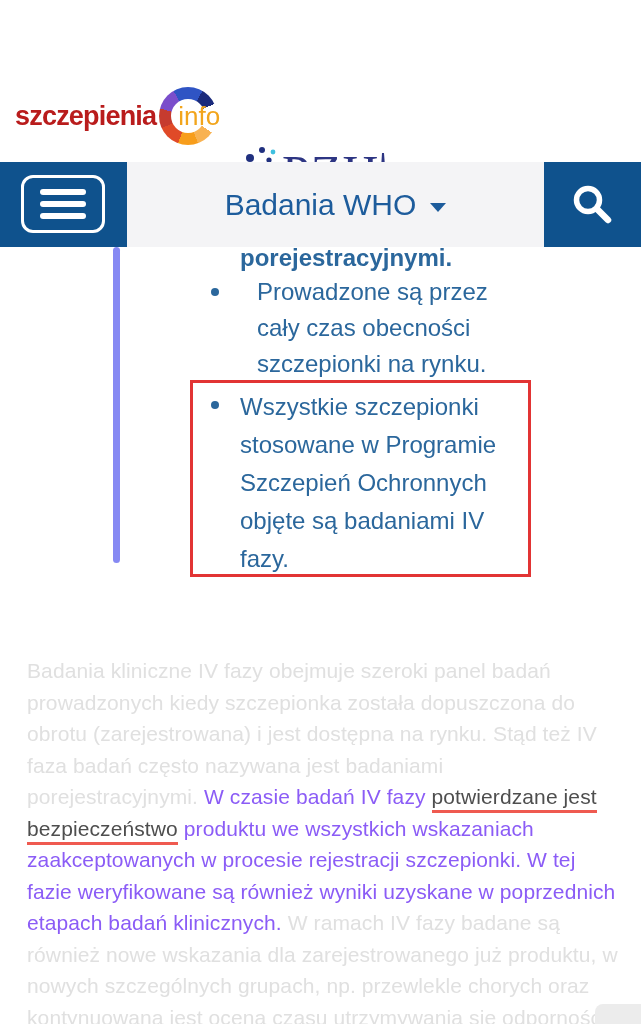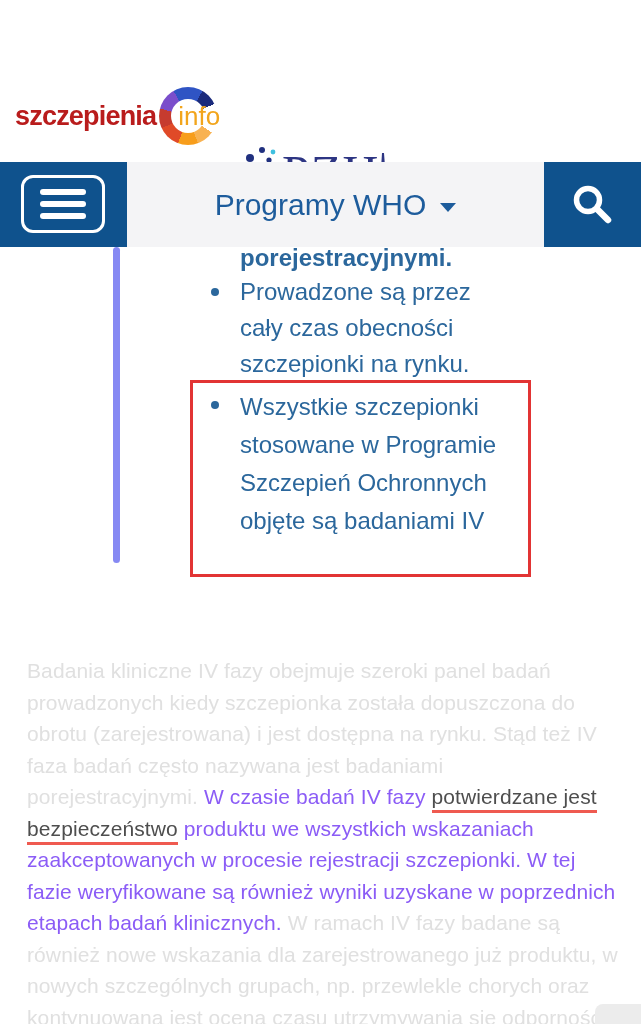--- a/index.html
+++ b/index.html
@@ -44,21 +44,21 @@
   .hamburger .bar{width:46px;height:5.5px;background:#fff;border-radius:3px;}
   .nav-mid{position:absolute;left:127px;top:0;width:417px;height:85px;background:#f4f4f6;display:flex;align-items:center;justify-content:center;gap:14px;cursor:pointer;}
   .nav-title{font-size:30px;font-weight:500;color:#1d5c9c;}
   .caret{width:0;height:0;border-left:8px solid transparent;border-right:8px solid transparent;border-top:9px solid #1d5c9c;margin-top:6px;}
   .nav-right{position:absolute;left:544px;top:0;width:97px;height:85px;background:#0f528d;display:flex;align-items:center;justify-content:center;border:none;cursor:pointer;padding:0;}
 
   
   .vline{position:absolute;left:113px;top:247px;width:7px;height:316px;background:#8689f3;border-radius:4px;}
   .blue-li{font-size:24px;font-weight:500;color:#2b679c;}
   .li-cont{position:absolute;left:240px;top:240px;line-height:36px;font-weight:bold;}
-  .li2{position:absolute;left:240px;top:274px;line-height:36px;}
+  .li2{position:absolute;left:257px;top:274px;line-height:36px;}
   .dot2{position:absolute;left:211px;top:288px;width:8px;height:8px;border-radius:50%;background:#2b679c;}
   .redbox{position:absolute;left:190px;top:380px;width:341px;height:197px;border:3px solid #e23434;box-sizing:border-box;padding-left:25px;}
   .li3{position:absolute;left:47px;top:5px;line-height:38px;}
   .dot3{position:absolute;left:18px;top:18px;width:8px;height:8px;border-radius:50%;background:#2b679c;}
 
   .para{position:absolute;left:27px;top:634px;width:592px;font-size:21px;line-height:31.5px;letter-spacing:0.1px;}
   .seg-g{color:#e0e0e0;}
   .seg-d{color:#8b5cf6;}
   .seg-u{color:#4e4e4e;border-bottom:3px solid #ef5a50;padding-bottom:2px;}
 
@@ -120,21 +120,21 @@
 
   <div class="nav">
     <div class="nav-left">
       <button class="hamburger">
         <span class="bar"></span>
         <span class="bar"></span>
         <span class="bar"></span>
       </button>
     </div>
     <div class="nav-mid">
-      <span class="nav-title">Programy WHO</span>
+      <span class="nav-title">Badania WHO</span>
       <span class="caret"></span>
     </div>
     <button class="nav-right">
       <svg width="44" height="44" viewBox="0 0 44 44">
         <circle cx="17" cy="17" r="11.5" fill="none" stroke="#fff" stroke-width="5.5"></circle>
         <line x1="26.5" y1="26.5" x2="37" y2="37" stroke="#fff" stroke-width="6.5" stroke-linecap="round"></line>
       </svg>
     </button>
   </div>
 
@@ -149,20 +149,21 @@
     <div>szczepionki na rynku.</div>
   </div>
 
   <div class="redbox">
     <span class="dot3"></span>
     <div class="blue-li li3">
       <div>Wszystkie szczepionki</div>
       <div>stosowane w Programie</div>
       <div>Szczepień Ochronnych</div>
       <div>objęte są badaniami IV</div>
+      <div>fazy.</div>
     </div>
   </div>
 
   <p class="para"><span class="seg-g">Badania kliniczne IV fazy obejmuje szeroki panel badań prowadzonych kiedy szczepionka została dopuszczona do obrotu (zarejestrowana) i jest dostępna na rynku. Stąd też IV faza badań często nazywana jest badaniami porejestracyjnymi. </span><span class="seg-d">W czasie badań IV fazy </span><span class="seg-u">potwierdzane jest bezpieczeństwo</span><span class="seg-d"> produktu we wszystkich wskazaniach zaakceptowanych w procesie rejestracji szczepionki. W tej fazie weryfikowane są również wyniki uzyskane w poprzednich etapach badań klinicznych. </span><span class="seg-g">W ramach IV fazy badane są również nowe wskazania dla zarejestrowanego już produktu, w nowych szczególnych grupach, np. przewlekle chorych oraz kontynuowana jest ocena czasu utrzymywania się odporności. Monitorowane jest bezpieczeństwo szczepionek.</span></p>
 
   <div class="scroll-corner"></div>
 
 </div>
 
 </body></html>

